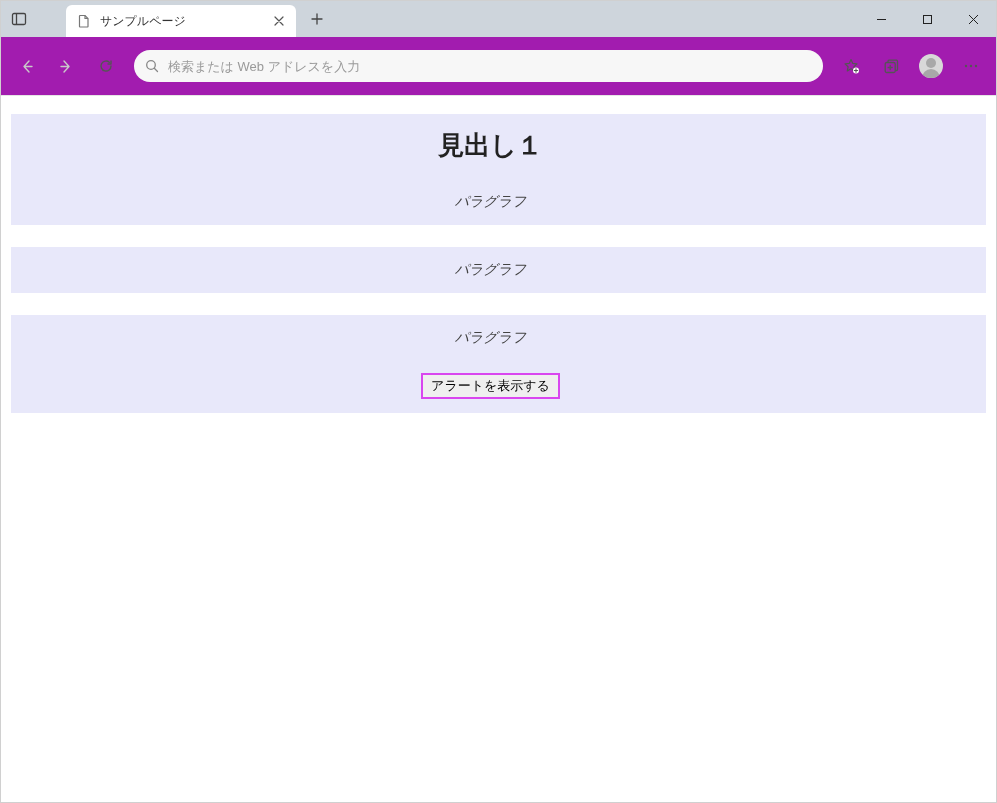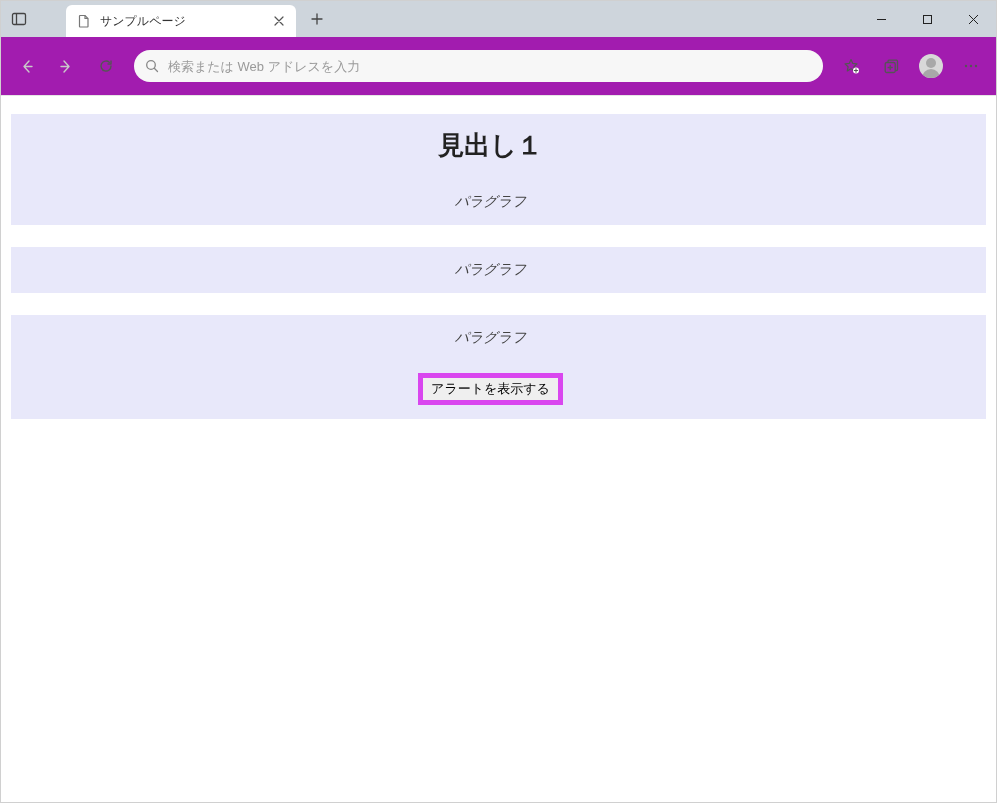--- a/index.html
+++ b/index.html
@@ -200,21 +200,21 @@
       font-family: Liberation Sans, sans-serif;
       color: #444;
     }
     .section .btn-row {
       margin-top: 26px;
     }
     .native-btn {
       font-size: 13px;
       padding: 2px 8px;
       background: #efefef;
-      border: 5px solid #d946ef;
+      border: 2px solid #d946ef;
       font-family: sans-serif;
     }
   </style>
 </head>
 <body>
 
 <div class="window">
 
   <div class="titlebar">
     <div class="titlebar-left">

